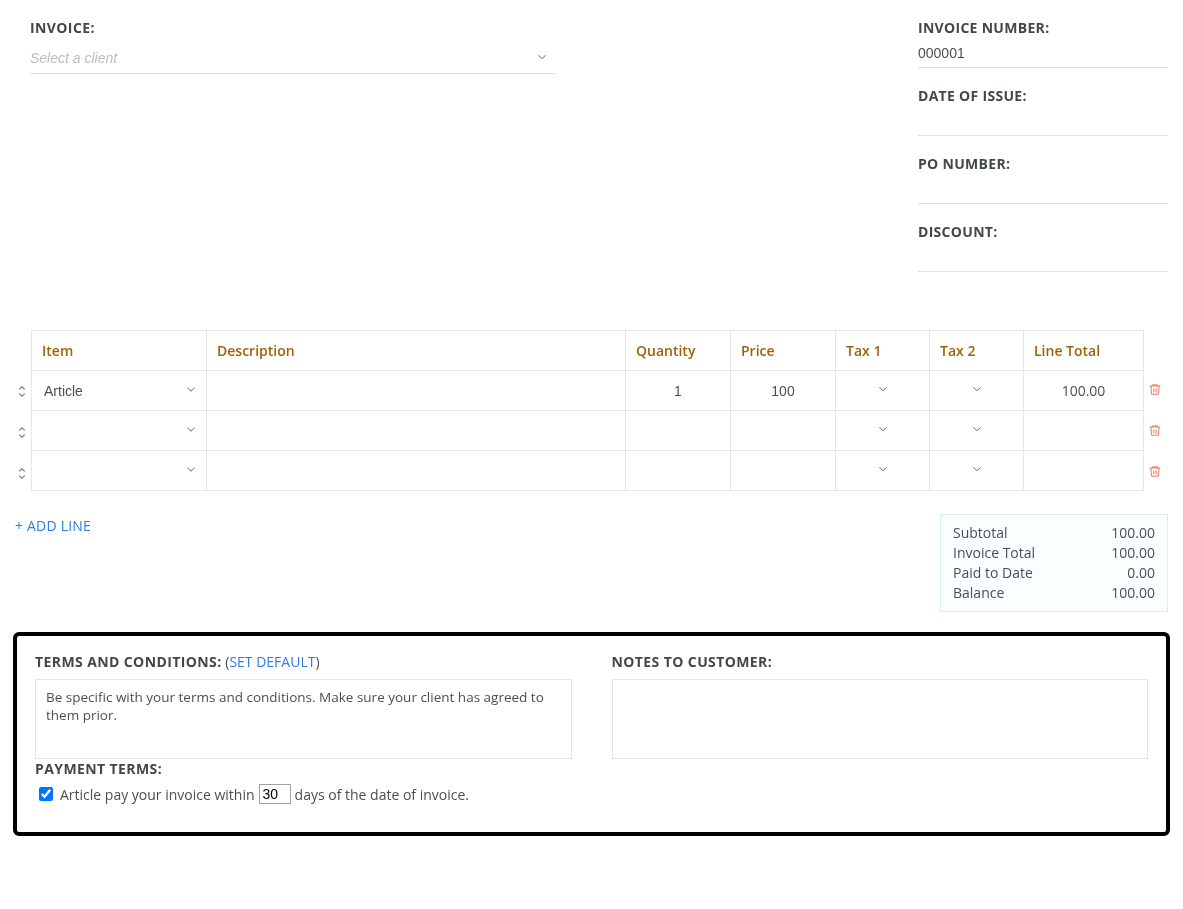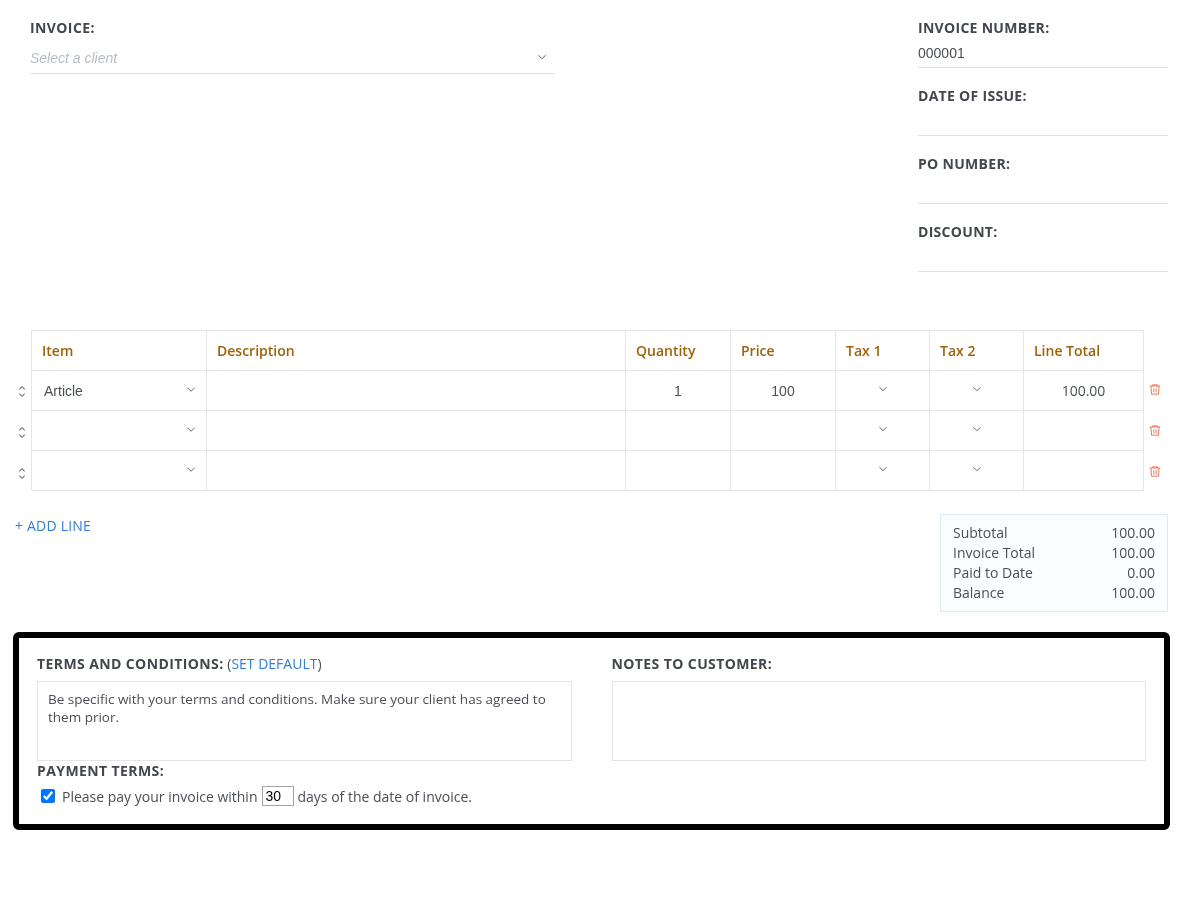--- a/index.html
+++ b/index.html
@@ -170,24 +170,24 @@
   .totals-row {
     display: flex;
     justify-content: space-between;
     font-size: 14px;
     color: #4a4f55;
     line-height: 20px;
   }
   .clear { clear: both; }
 
   .highlight-box {
-    border: 6px solid #000000;
+    border: 4px solid #000000;
     border-radius: 6px;
     margin-top: 20px;
-    padding: 16px 18px 18px 18px;
+    padding: 16px 18px 28px 18px;
     margin-left: -2px;
     margin-right: -2px;
   }
   .hb-columns {
     display: flex;
     gap: 40px;
   }
   .hb-col { flex: 1; }
   .hb-textarea-wrap {
     border: 1px solid #e3e4e6;
@@ -440,20 +440,20 @@
         <div class="hb-textarea-wrap">
           <textarea class="hb-textarea" style=""></textarea>
         </div>
       </div>
     </div>
 
     <div class="payment-terms">
       <div class="form-label">PAYMENT TERMS:</div>
       <div class="pt-row">
         <input type="checkbox" checked="" style="">
-        <span>Please pay your invoice within</span>
+        <span>Article pay your invoice within</span>
         <input class="pt-days" value="30" style="">
         <span>days of the date of invoice.</span>
       </div>
     </div>
   </div>
 
 </div>
 
 </body></html>

